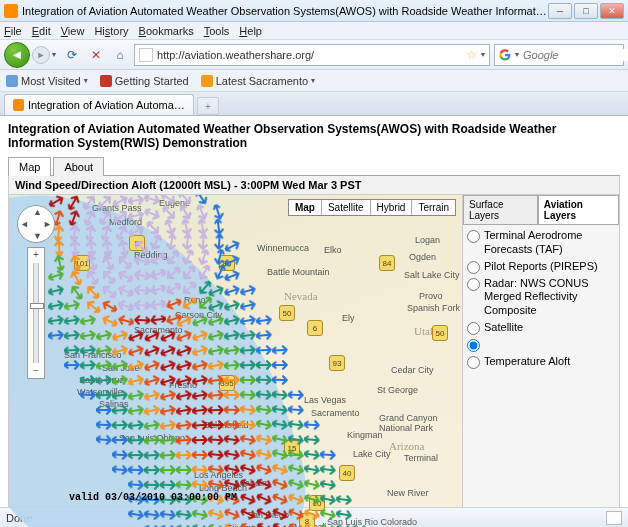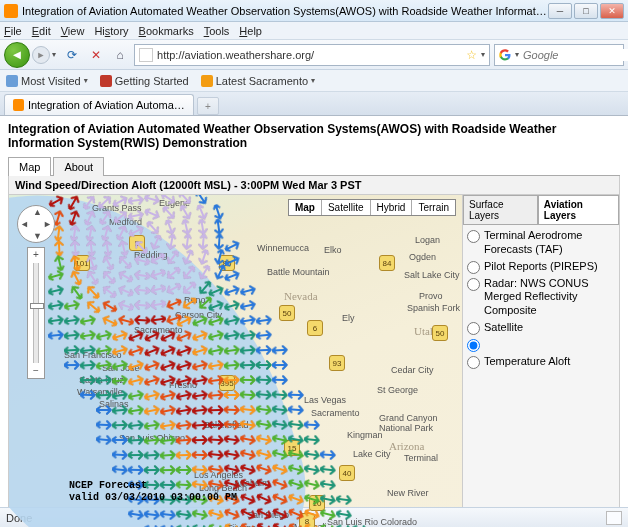--- a/index.html
+++ b/index.html
@@ -1168,21 +1168,20 @@
             </svg></div>
           <div class="arrow" style="left: 327px; top: 330px; transform: rotate(12.5598deg);"><svg viewBox="0 0 24 10">
               <path d="M0 5 L16 5 M16 5 L12 1 M16 5 L12 9 M0 5 L4 2 M0 5 L4 8" stroke="rgb(30,150,120)" stroke-width="2.2" fill="none" stroke-linecap="round"></path>
             </svg></div>
           <div class="arrow" style="left: 343px; top: 330px; transform: rotate(9.81468deg);"><svg viewBox="0 0 24 10">
               <path d="M0 5 L16 5 M16 5 L12 1 M16 5 L12 9 M0 5 L4 2 M0 5 L4 8" stroke="rgb(30,150,120)" stroke-width="2.2" fill="none" stroke-linecap="round"></path>
             </svg></div>
         </div>
 
       <div class="forecastbox">
-        <div>NCEP Forecast</div>
         <div>valid 03/03/2010 03:00:00 PM</div>
       </div>
     </div>
 
     <div class="sidepanel">
       <div class="layertabs">
         <div>Surface Layers</div>
         <div class="active">Aviation Layers</div>
       </div>
       <div class="layers">

